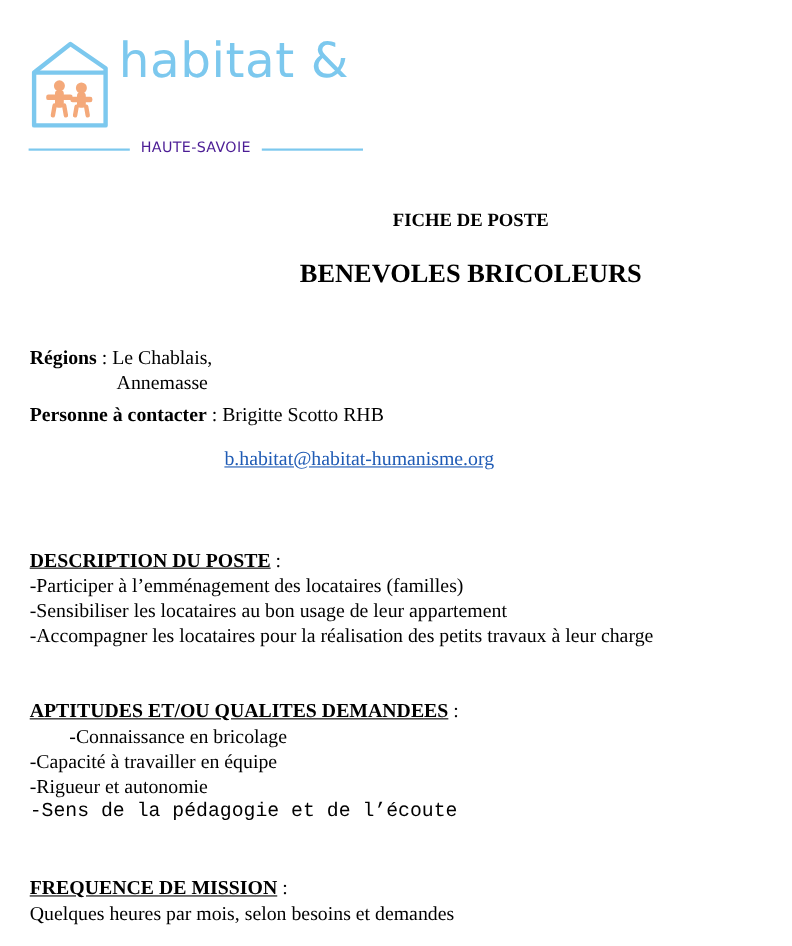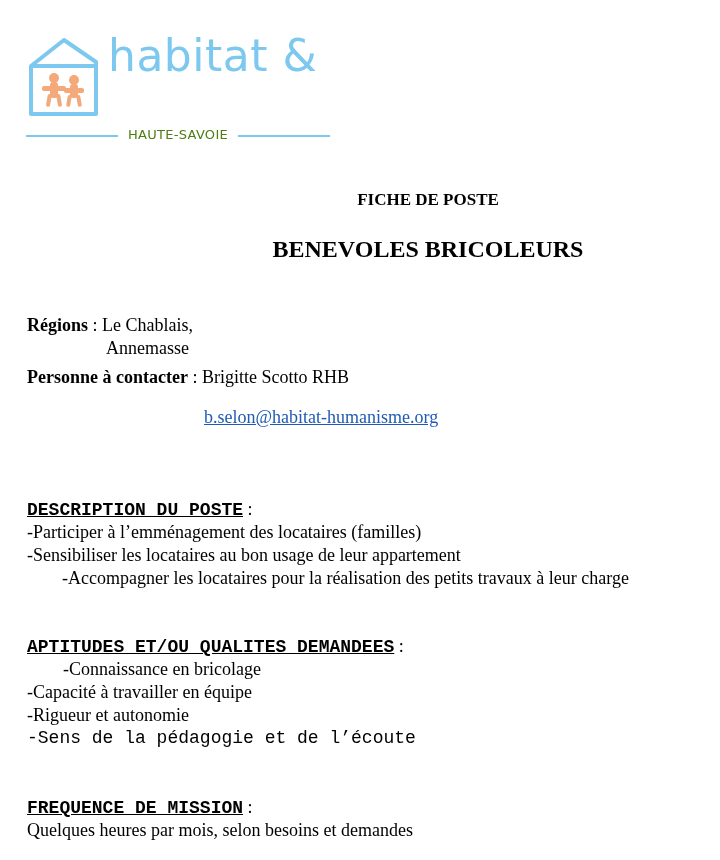--- a/index.html
+++ b/index.html
@@ -52,21 +52,21 @@
     .logo-region .line.right { right: 0; width: 92px; }
     .logo-region .txt {
       position: absolute;
       left: 100px;
       width: 104px;
       text-align: center;
       top: 0;
       font-family: "DejaVu Sans", "Liberation Sans", sans-serif;
       font-size: 13px;
       line-height: 18px;
-      color: #4d7c0f;
+      color: #4c1d95;
       letter-spacing: 0.3px;
     }
     .doc-subtitle {
       position: absolute;
       left: 0;
       width: 856px;
       top: 190px;
       text-align: center;
       font-weight: bold;
       font-size: 17px;
@@ -81,21 +81,21 @@
       font-size: 24px;
     }
     .line-text {
       position: absolute;
       left: 27px;
       font-size: 18px;
       line-height: 23px;
       white-space: nowrap;
     }
     .bold { font-weight: bold; }
-    .heading-u { font-weight: bold; text-decoration: underline; font-family: Liberation Mono, monospace; }
+    .heading-u { font-weight: bold; text-decoration: underline; }
     a.email {
       color: #1f5bb5;
       text-decoration: underline;
     }
   </style>
 </head>
 <body>
 
 <div class="logo">
   <svg width="76" height="82" viewBox="0 0 76 82" style="position:absolute;left:0;top:2px;">
@@ -127,29 +127,29 @@
 
 <div class="line-text" style="top:314px;">
   <span class="bold">Régions</span><span> : </span><span>Le Chablais,</span>
 </div>
 <div class="line-text" style="top:337px; left:106px;">Annemasse</div>
 
 <div class="line-text" style="top:366px;">
   <span class="bold">Personne à contacter</span><span> : </span><span>Brigitte Scotto RHB</span>
 </div>
 <div class="line-text" style="top:406px; left:204px;">
-  <a class="email" href="#">b.selon@habitat-humanisme.org</a>
+  <a class="email" href="#">b.habitat@habitat-humanisme.org</a>
 </div>
 
 <div class="line-text" style="top:498px;">
   <span class="heading-u">DESCRIPTION DU POSTE</span><span> :</span>
 </div>
 <div class="line-text" style="top:521px;">-Participer à l’emménagement des locataires (familles)</div>
 <div class="line-text" style="top:544px;">-Sensibiliser les locataires au bon usage de leur appartement</div>
-<div class="line-text" style="top:567px;margin-left:35px;">-Accompagner les locataires pour la réalisation des petits travaux à leur charge</div>
+<div class="line-text" style="top:567px;">-Accompagner les locataires pour la réalisation des petits travaux à leur charge</div>
 
 <div class="line-text" style="top:635px;">
   <span class="heading-u">APTITUDES ET/OU QUALITES DEMANDEES</span><span> :</span>
 </div>
 <div class="line-text" style="top:658px;margin-left:36px;">-Connaissance en bricolage</div>
 <div class="line-text" style="top:681px;">-Capacité à travailler en équipe</div>
 <div class="line-text" style="top:704px;">-Rigueur et autonomie</div>
 <div class="line-text" style="top:727px;font-family:Liberation Mono, monospace;">-Sens de la pédagogie et de l’écoute</div>
 
 <div class="line-text" style="top:796px;">

